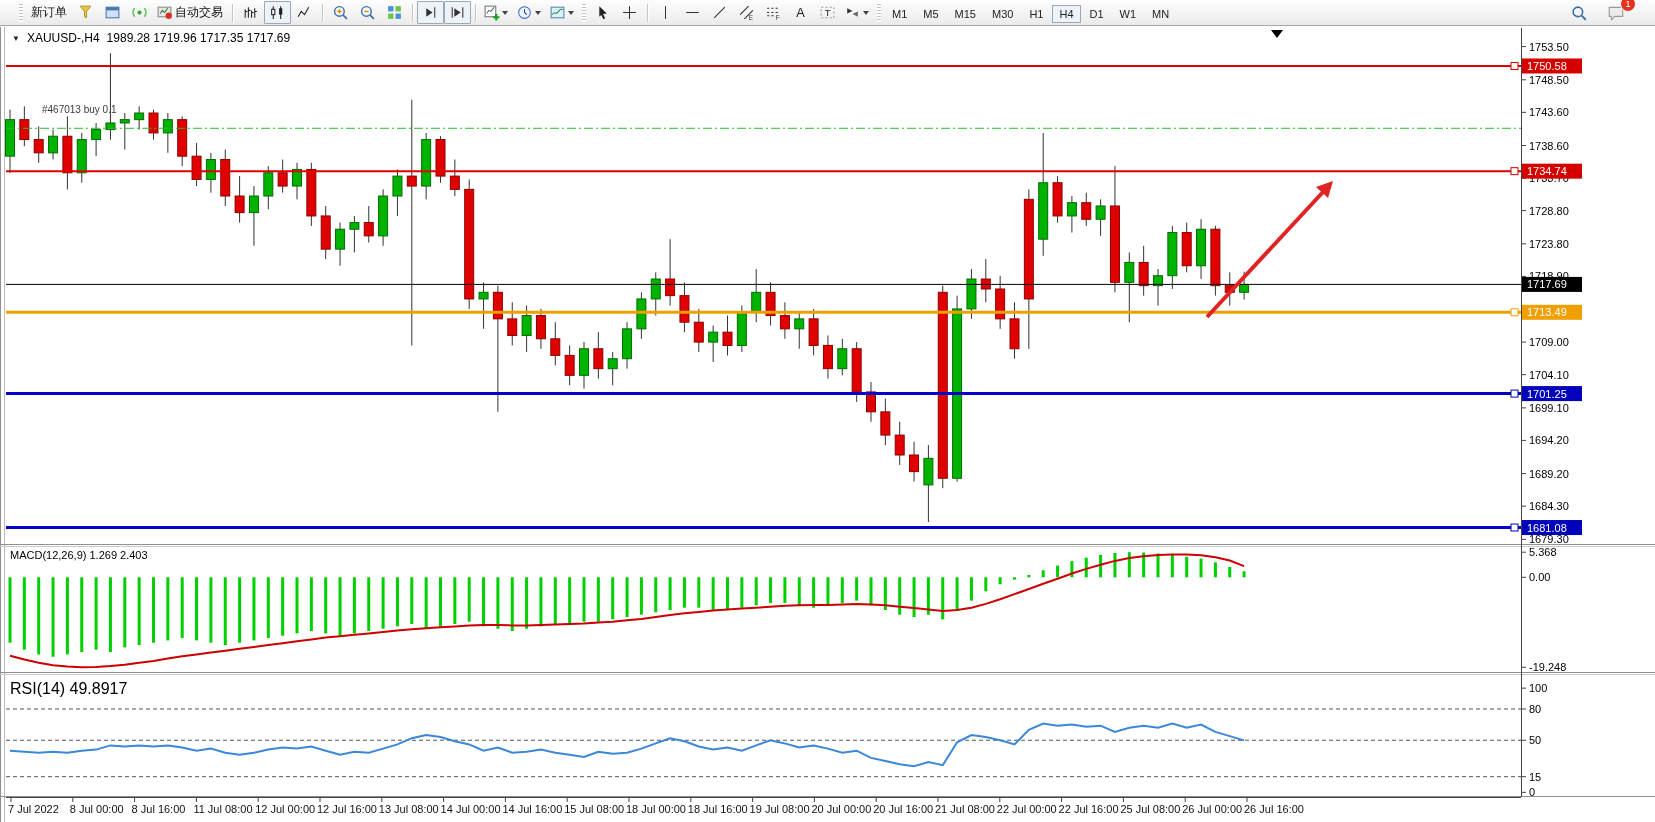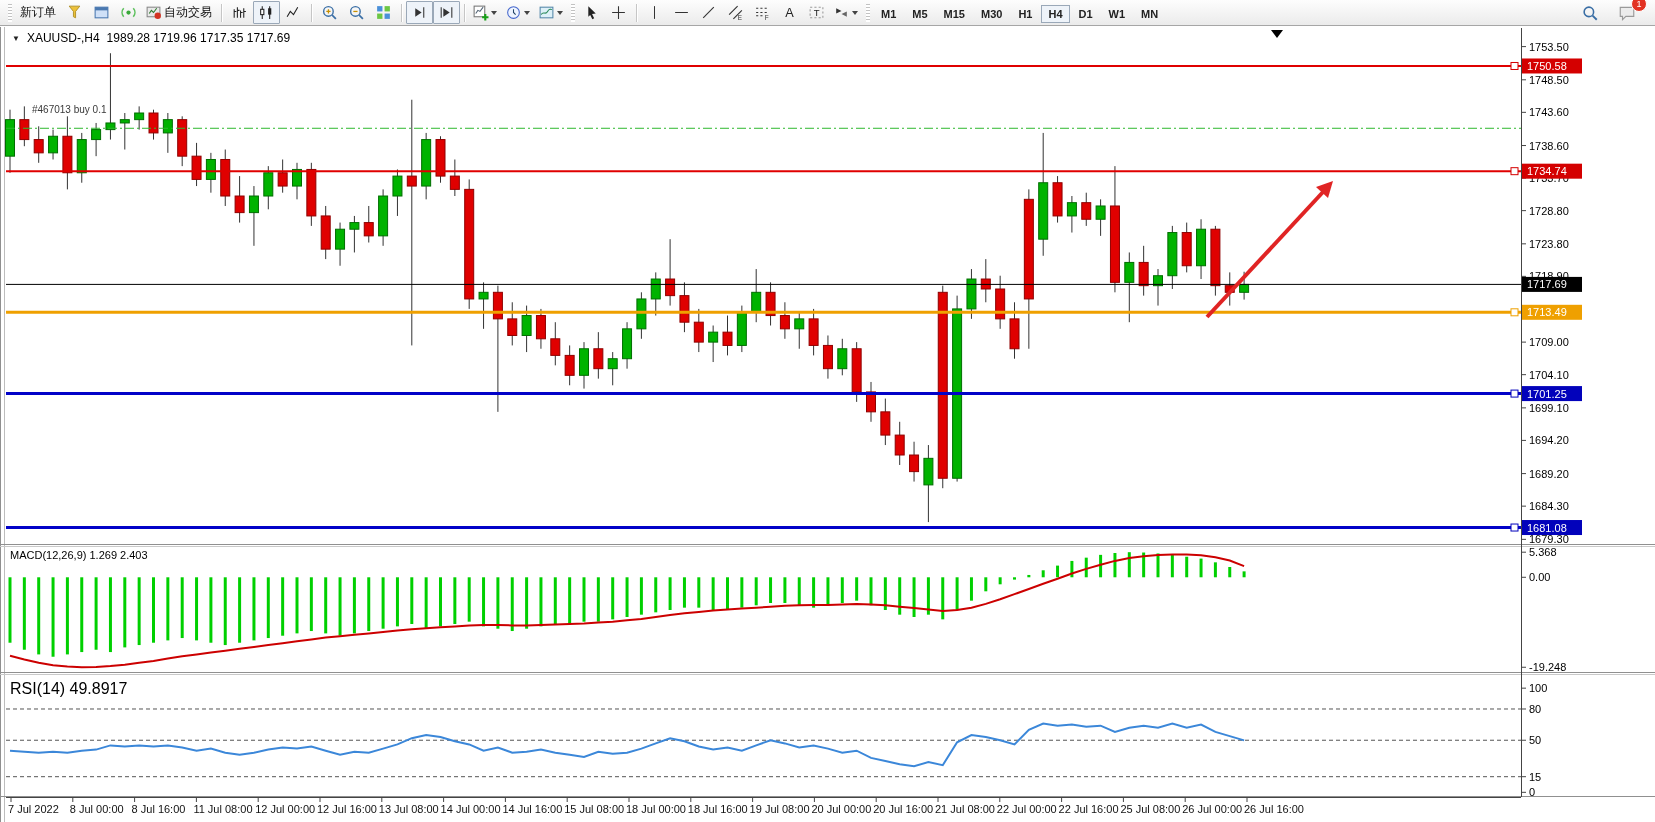--- a/index.html
+++ b/index.html
@@ -1,41 +1,41 @@
 <!DOCTYPE html>
 <html><head>
 <meta charset="utf-8">
 <style>
   html,body{margin:0;padding:0;background:#eef0f2;font-family:"Liberation Sans",sans-serif;}
   .app{position:relative;width:1655px;height:822px;overflow:hidden;background:#fff;}
   
   .toolbar{position:absolute;top:0;left:0;width:1655px;height:26px;z-index:10;
     background:linear-gradient(#fdfdfd,#ebebeb);border-bottom:1px solid #a6a6a6;
-    display:flex;align-items:center;padding:0 5px;box-sizing:border-box;}
+    display:flex;align-items:center;padding:0 16px;box-sizing:border-box;}
   .tb{height:21px;min-width:21px;display:inline-flex;align-items:center;justify-content:center;
     padding:0 2px;border:1px solid transparent;border-radius:1px;cursor:default;}
   .tb.on{border:1px solid #9aa8b8;background:#eef3f9;}
   .tlbl{font-size:12px;color:#111;margin:0 2px;white-space:nowrap;}
   .grip{width:4px;height:18px;margin:0 3px;background:repeating-linear-gradient(#c2c2c2 0 1px,#fff 1px 3px);}
   .sep{width:1px;height:18px;background:#c6c6c6;margin:0 4px;box-shadow:1px 0 0 #fff;}
   .caret{width:0;height:0;border-left:3px solid transparent;border-right:3px solid transparent;border-top:4px solid #444;margin:0 2px;}
-  .tf{font-size:11px;color:#222;padding:2px 6px;border:1px solid transparent;margin:9px 1px;font-weight:bold;}
+  .tf{font-size:11px;color:#222;padding:2px 6px;border:1px solid transparent;margin:9px 1px;}
   .tf.on{border-color:#9aa8b8;background:#eef3f9;}
   .right-tools{margin-left:auto;display:flex;align-items:center;gap:10px;padding-right:10px;}
   .chatwrap{position:relative;}
   .nbadge{position:absolute;top:-6px;right:-8px;background:#e23222;color:#fff;border-radius:50%;
     width:14px;height:14px;font-size:9px;display:flex;align-items:center;justify-content:center;border:1px solid #fff;}
   
   svg.plot{position:absolute;left:0;top:0;z-index:1;}
   .ov{position:absolute;z-index:4;white-space:nowrap;color:#000;}
   #title{left:12px;top:31px;font-size:12px;display:flex;align-items:center;gap:7px;}
   #title .tri{font-size:8px;color:#222;}
   #macdlbl{left:10px;top:549px;font-size:11px;}
   #rsilbl{left:10px;top:680px;font-size:16px;}
-  #orderlbl{left:32px;top:104px;font-size:10px;color:#3a3a3a;text-align:center;}
+  #orderlbl{left:42px;top:104px;font-size:10px;color:#3a3a3a;text-align:center;}
 </style>
 </head>
 <body>
 
 <div class="app">
 
   <div class="toolbar">
     <div class="grip"></div>
 
     <span class="tb">

